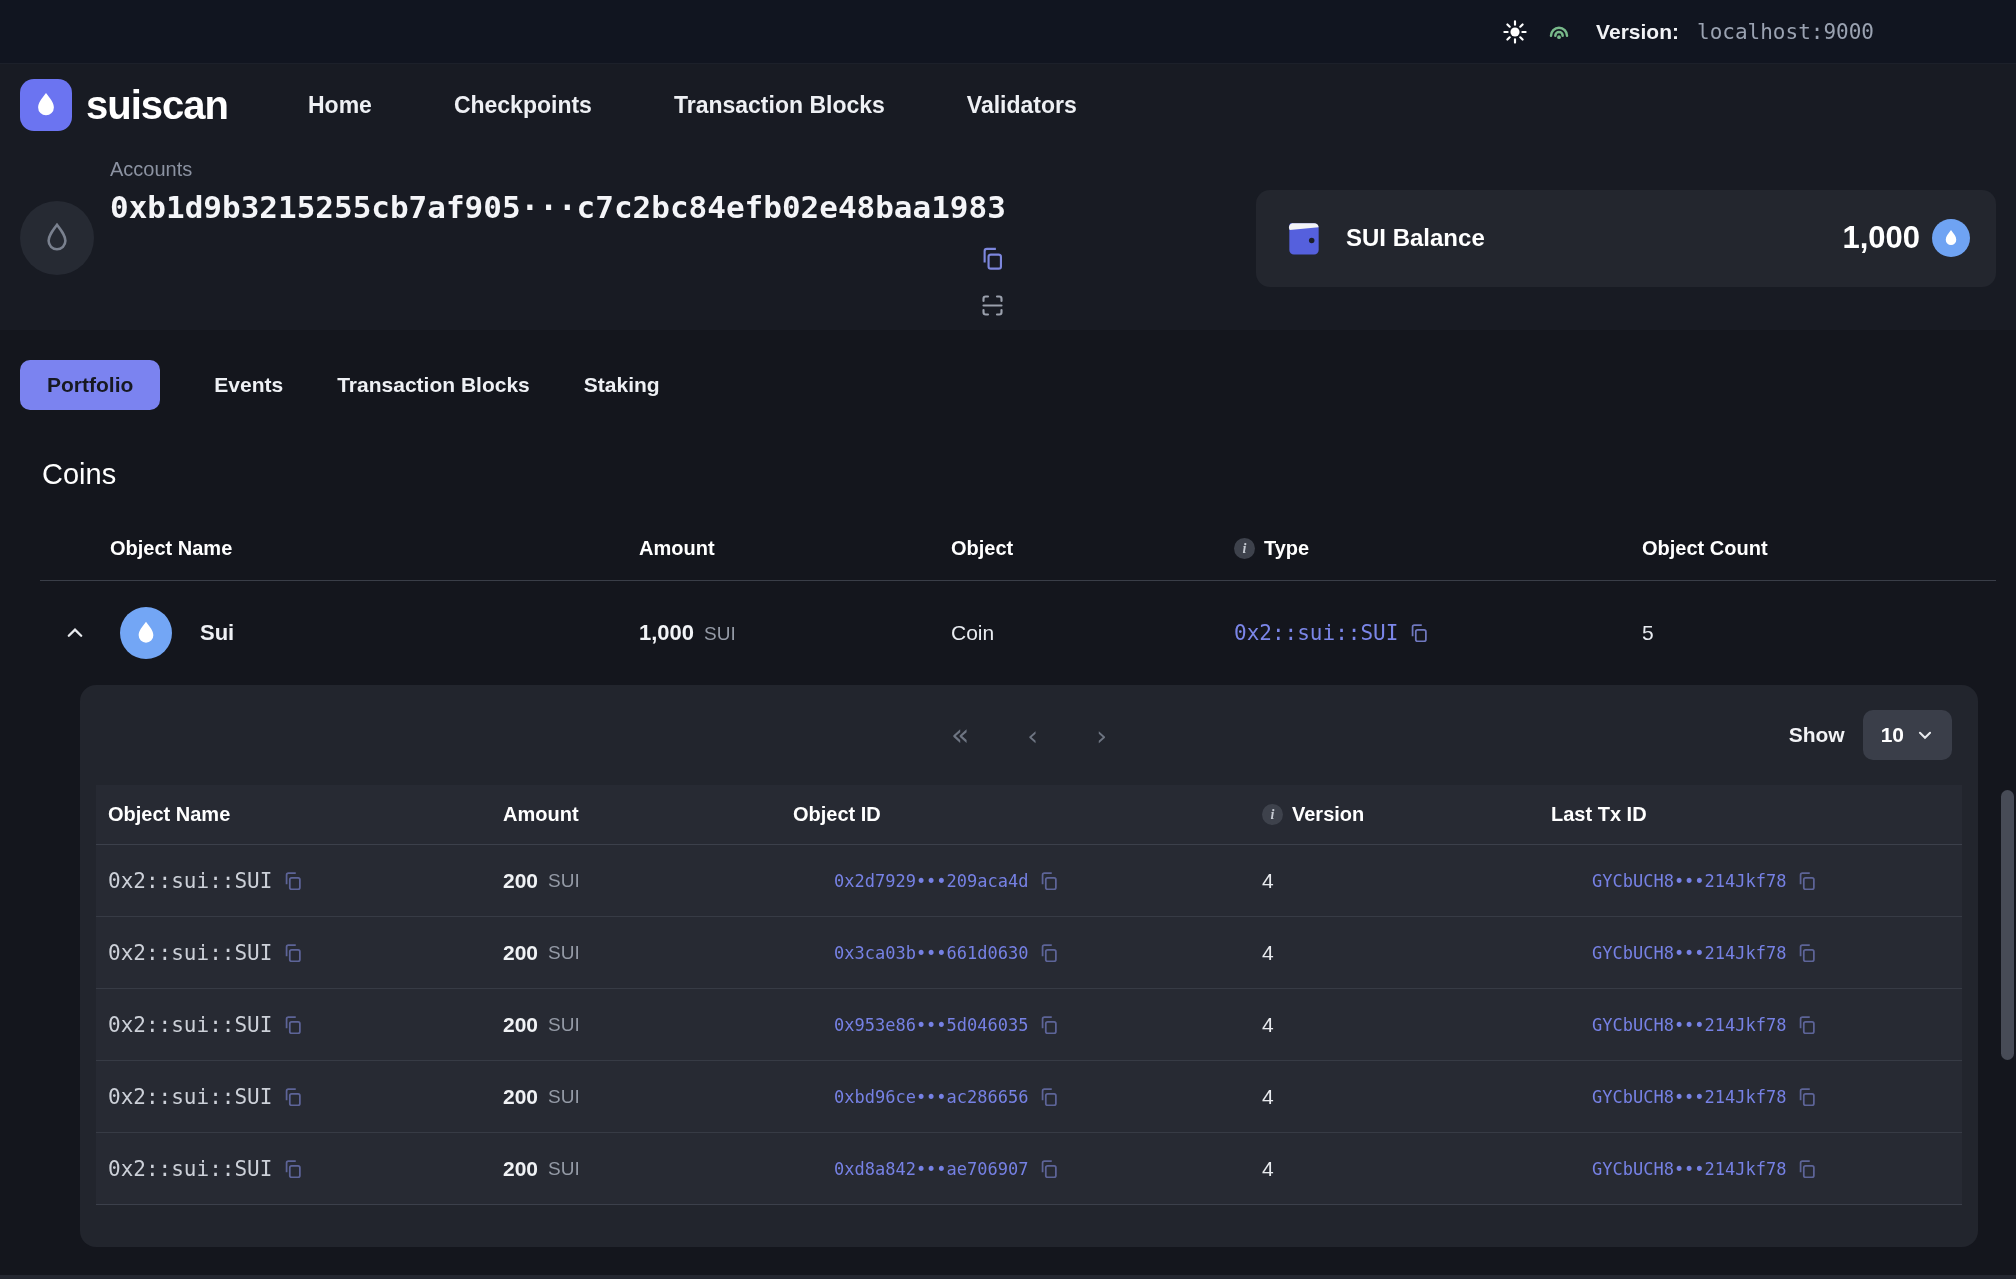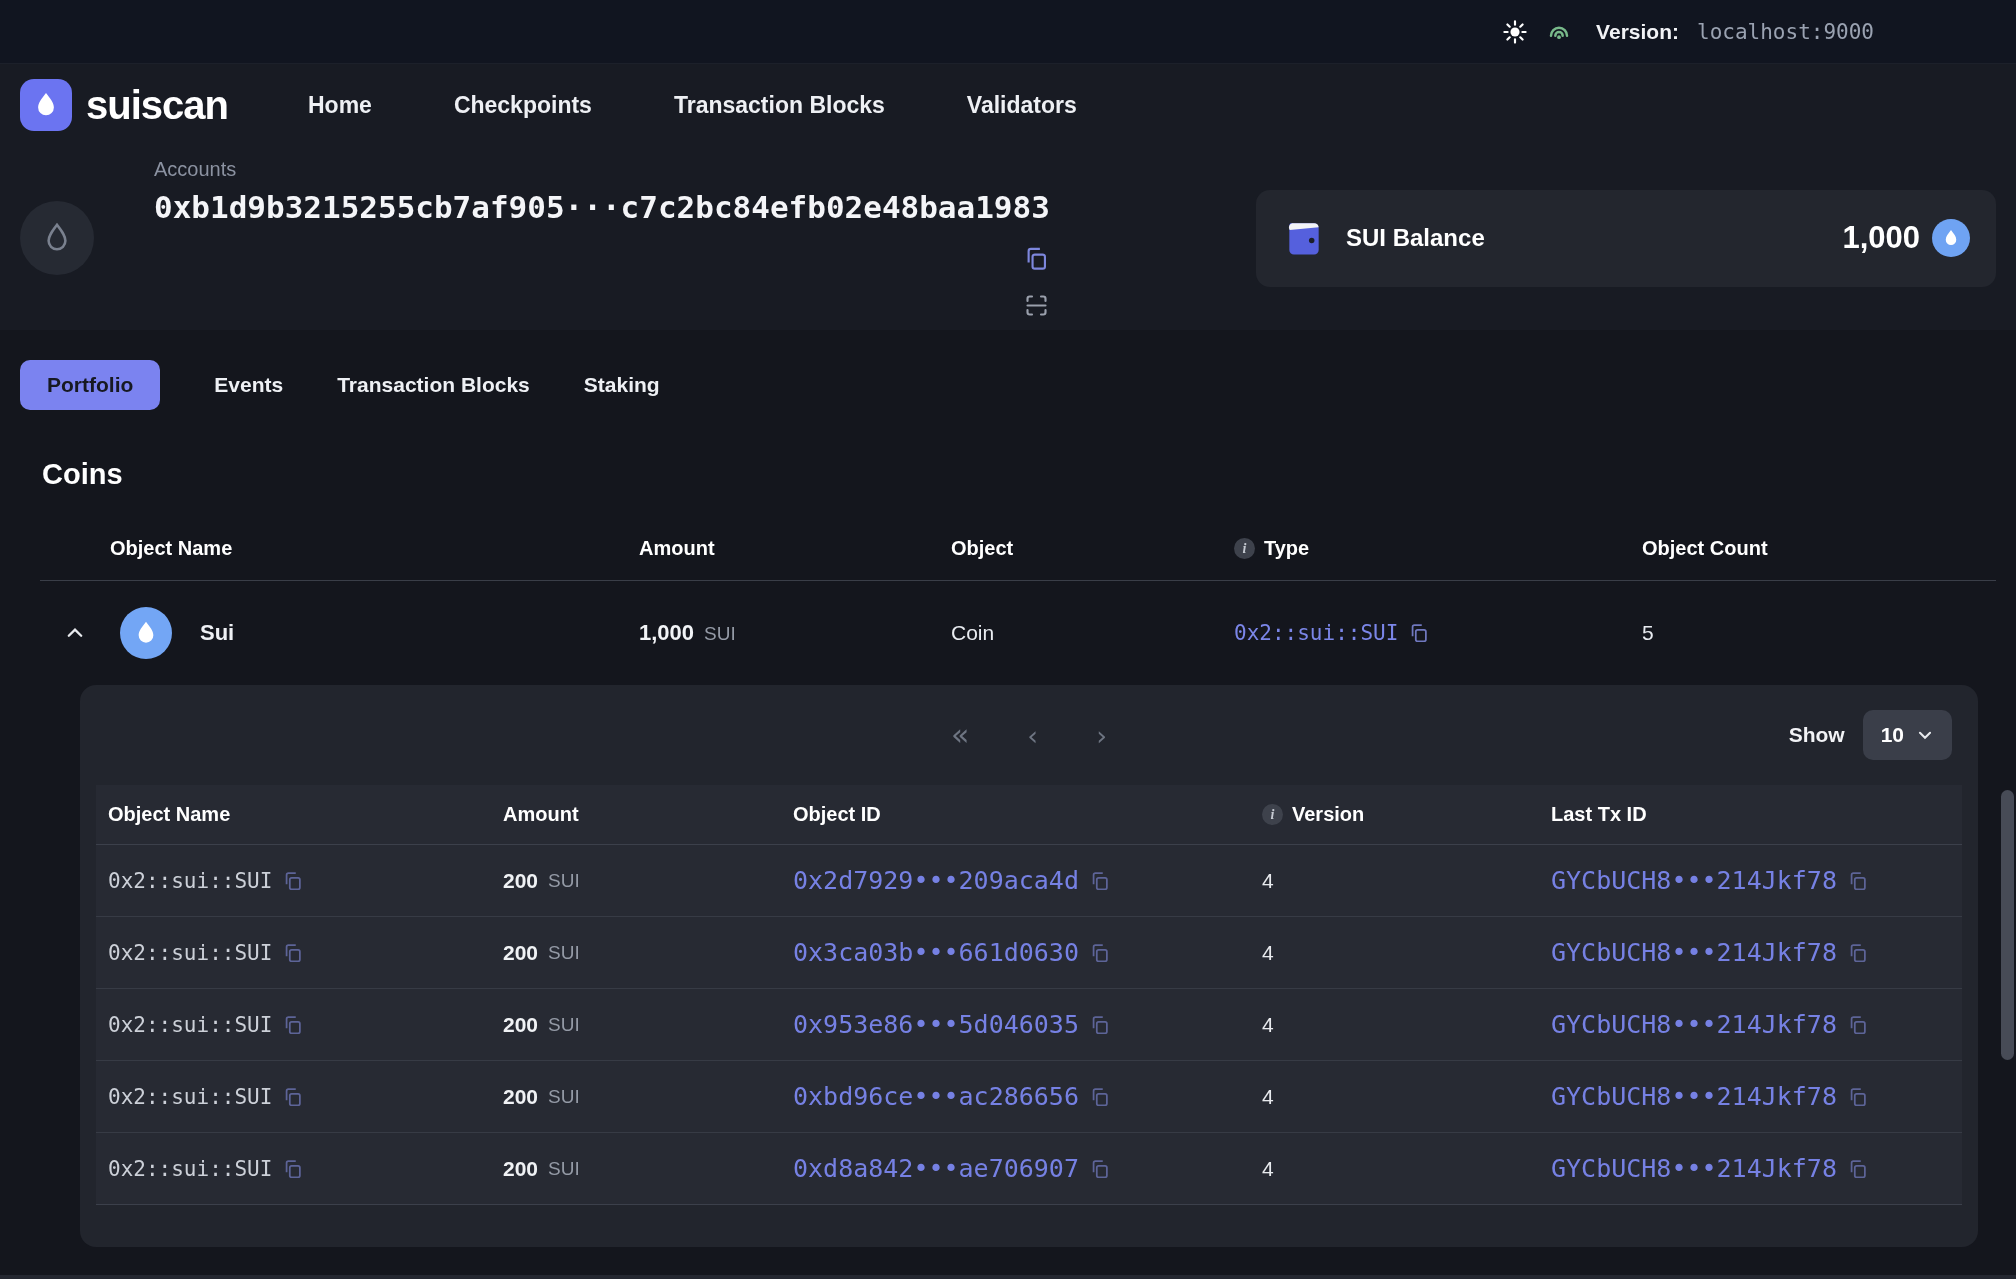--- a/index.html
+++ b/index.html
@@ -43,21 +43,21 @@
   .search svg { width:26px; height:26px; flex:0 0 auto; }
   .search input {
     background:transparent; border:none; outline:none; flex:1;
     font-family:"Liberation Sans", sans-serif;
     font-size:23px; color:#cfd3da;
   }
   .search input::placeholder { color:#8b92a1; }
   .search .slash { font-size:23px; color:#8b92a1; }
 
   
-  .hero { height:184px; background:#181b23; display:flex; align-items:center; padding:0 20px;gap:44px; }
+  .hero { height:184px; background:#181b23; display:flex; align-items:center; padding:0 20px; }
   .avatar {
     width:74px; height:74px; border-radius:50%; background:#262a33;
     display:flex; align-items:center; justify-content:center; flex:0 0 auto;
   }
   .avatar svg { width:36px; height:36px; }
   .acct { margin-left:16px; }
   .acct-label { font-size:20px; color:#8b92a1; margin-bottom:8px; }
   .addr-row { display:flex; align-items:flex-end; gap:20px;flex-direction:column; }
   .address { font-size:31px; font-weight:700; color:#f4f5f8; }
   .icon-btn { background:none; border:none; cursor:pointer; display:flex; padding:0; }
@@ -75,21 +75,21 @@
     display:flex; align-items:center; justify-content:center;
   }
   .coin-badge svg { width:20px; height:20px; }
 
   
   .tabs { display:flex; align-items:center; gap:54px; padding:0 20px; margin-top:30px; }
   .tab { font-size:21px; font-weight:700; color:#eef0f4; cursor:pointer; padding:13px 0; }
   .tab.active { background:#7b83f0; color:#171922; padding:13px 27px; border-radius:10px; }
 
   
-  .section-title { font-size:29px; font-weight:700; color:#fff; margin:48px 0 0 42px; }
+  .section-title { font-size:29px; font-weight:400; color:#fff; margin:48px 0 0 42px; }
 
   .outer-table { margin:26px 20px 0 40px; }
   .cgrid { display:grid; grid-template-columns:599px 312px 283px 408px 1fr; align-items:center; }
   .outer-head { height:64px; border-bottom:1px solid #3a3e48; }
   .th { font-size:20px; font-weight:700; color:#fff; display:flex; align-items:center; gap:9px; }
   .outer-head .c-name { padding-left:70px; }
 
   .info-i {
     width:21px; height:21px; border-radius:50%; background:#3e424c; color:#c7cbd3;
     font-family:"Liberation Serif", serif; font-style:italic; font-weight:700; font-size:14px;
@@ -134,21 +134,21 @@
   .igrid { display:grid; grid-template-columns:395px 290px 469px 289px 1fr; align-items:center; }
   .inner-head { height:60px; border-bottom:1px solid #3c404b; }
   .inner-head .th { font-size:20px; }
   .igrid > div { padding-left:12px; }
   .irow { height:72px; border-bottom:1px solid #373b45; }
   .irow:last-child { border-bottom:1px solid #3c404b; }
   .cell-flex { display:flex; align-items:center; gap:10px; }
   .obj-name { font-size:21px; color:#ccd0d8; }
   .row-amt { font-size:21px; font-weight:700; color:#f0f2f5; }
   .row-unit { font-size:19px; color:#949aa6; }
-  .id-link { font-size:25px; color:#7681e4; }
+  .id-link { font-size:17px; color:#7681e4;margin-left:41px; }
   .ver-val { font-size:21px; color:#e8eaee; }
 
   .copy-purple { color:#7d87dd; }
   .copy-type { color:#7078bf; }
   .copy-dim { color:#5d6498; }
   .scan-ic { color:#9aa0ac; }
 
   
   .scrollbar-thumb {
     position:absolute; right:2px; top:790px; width:13px; height:270px;

